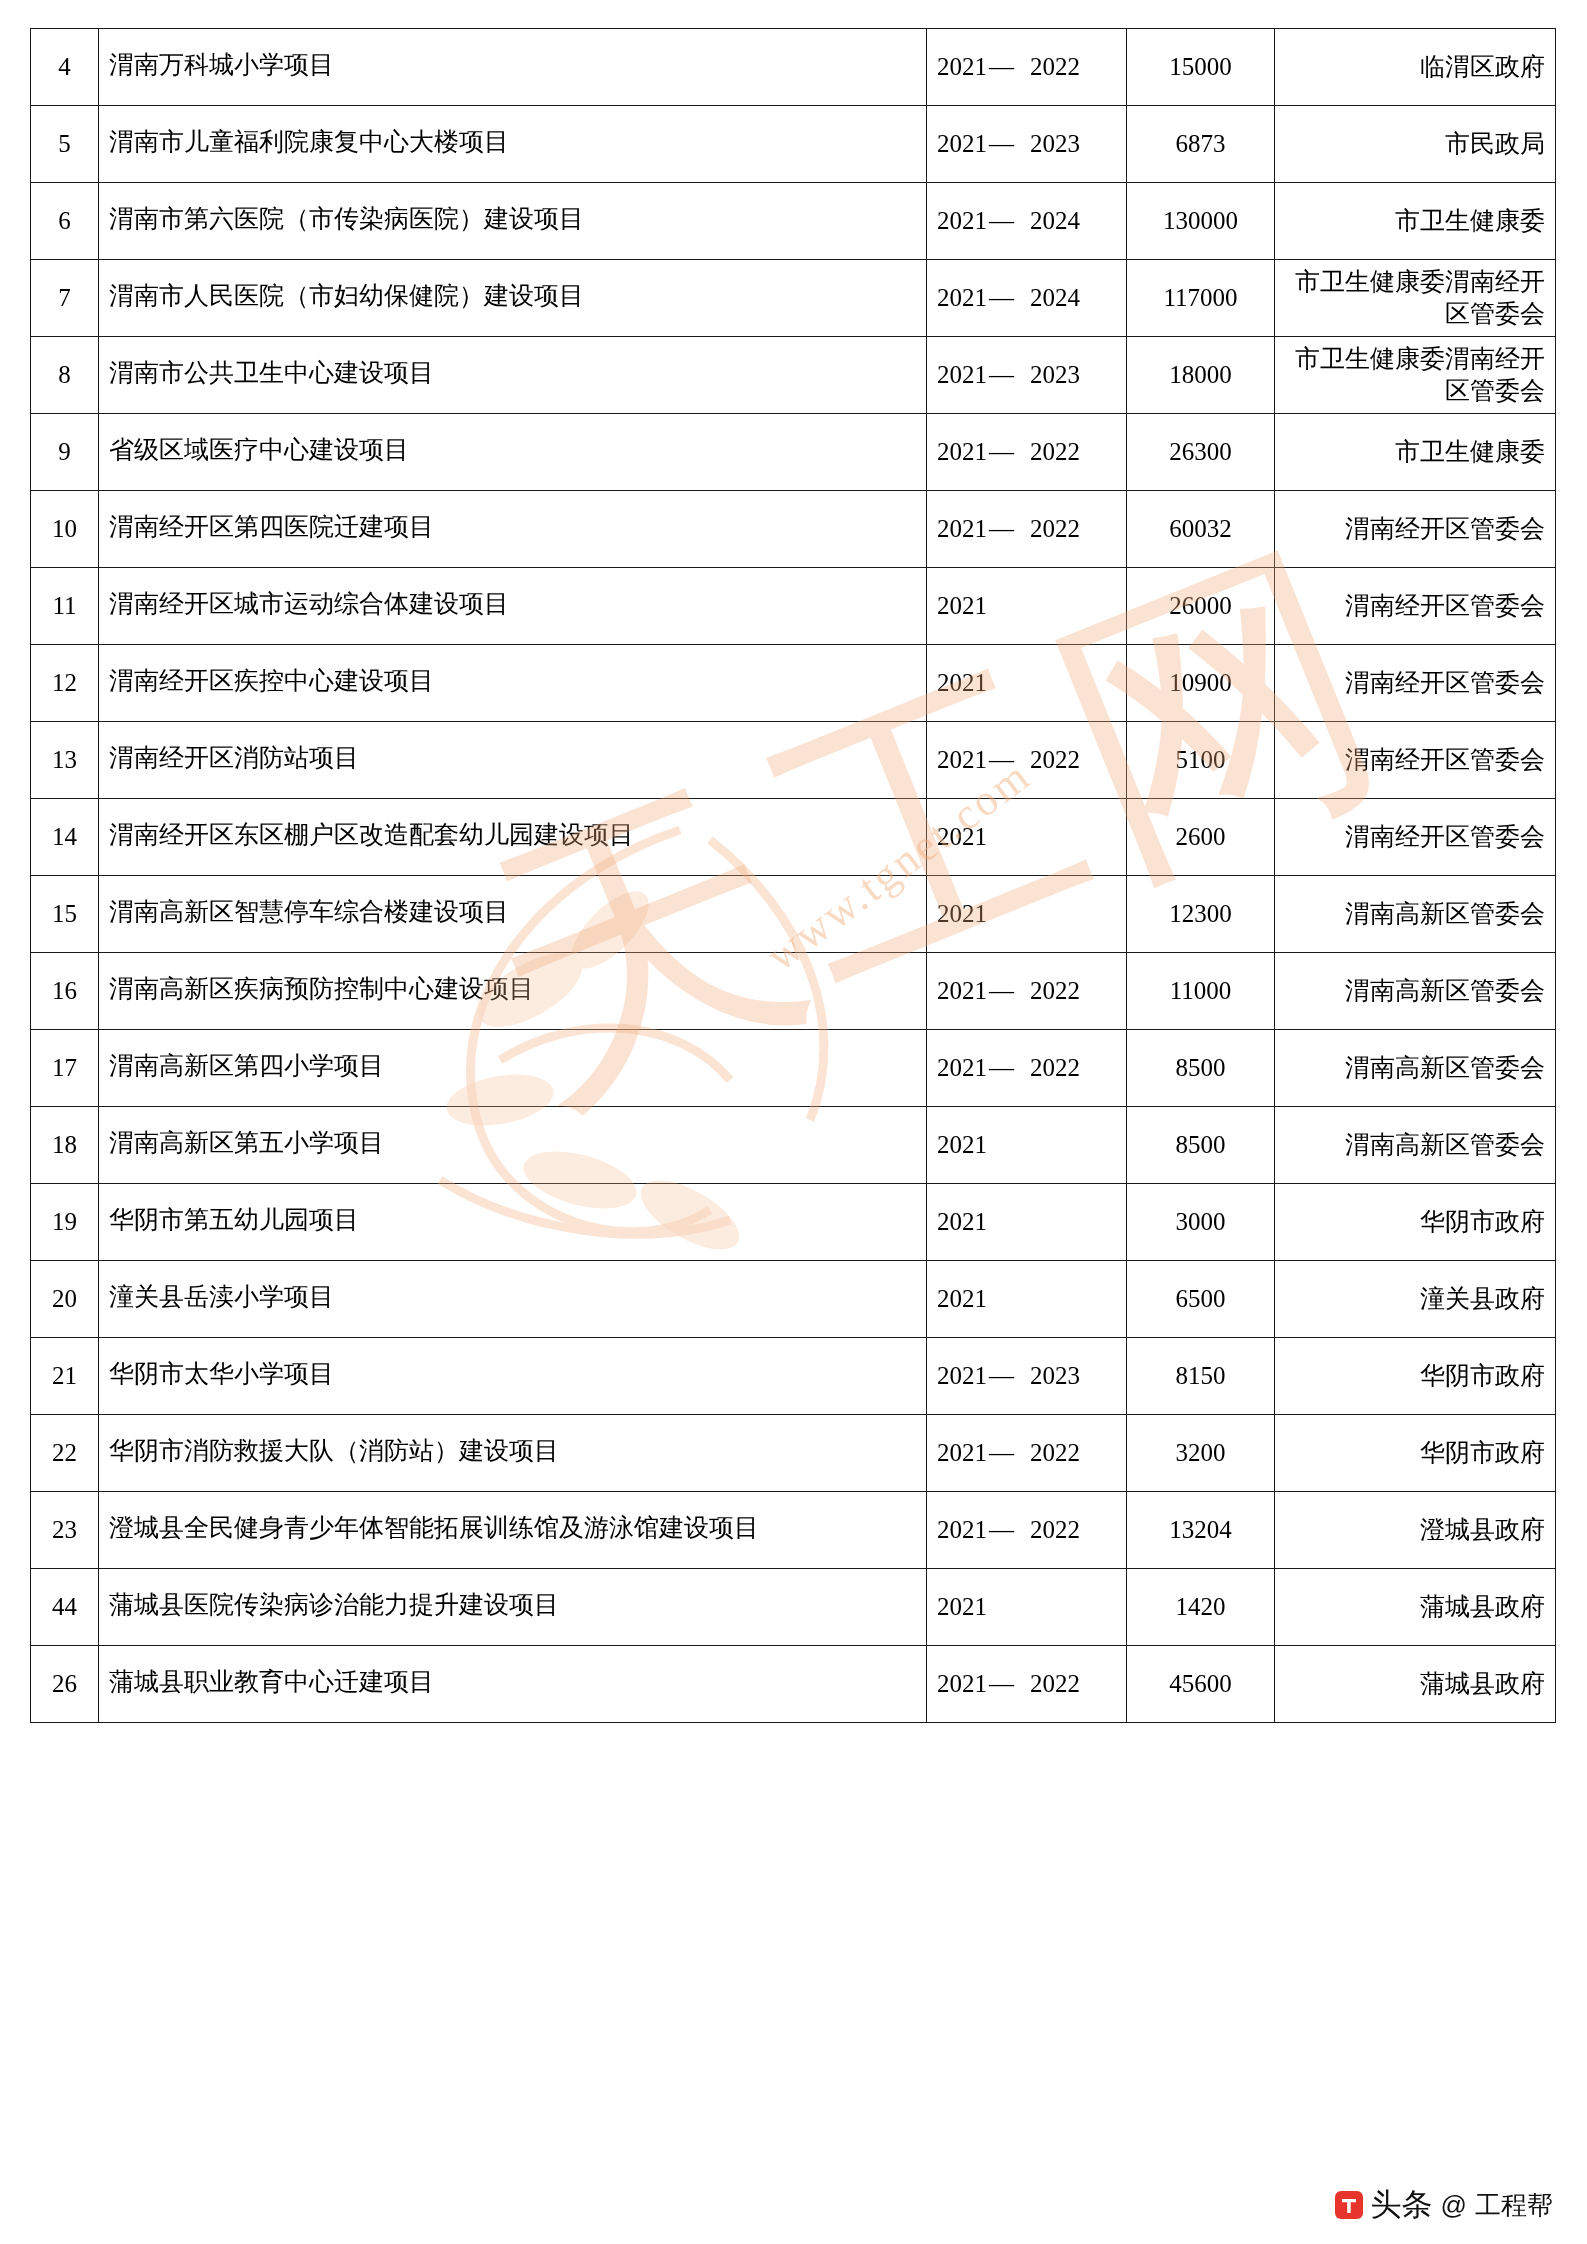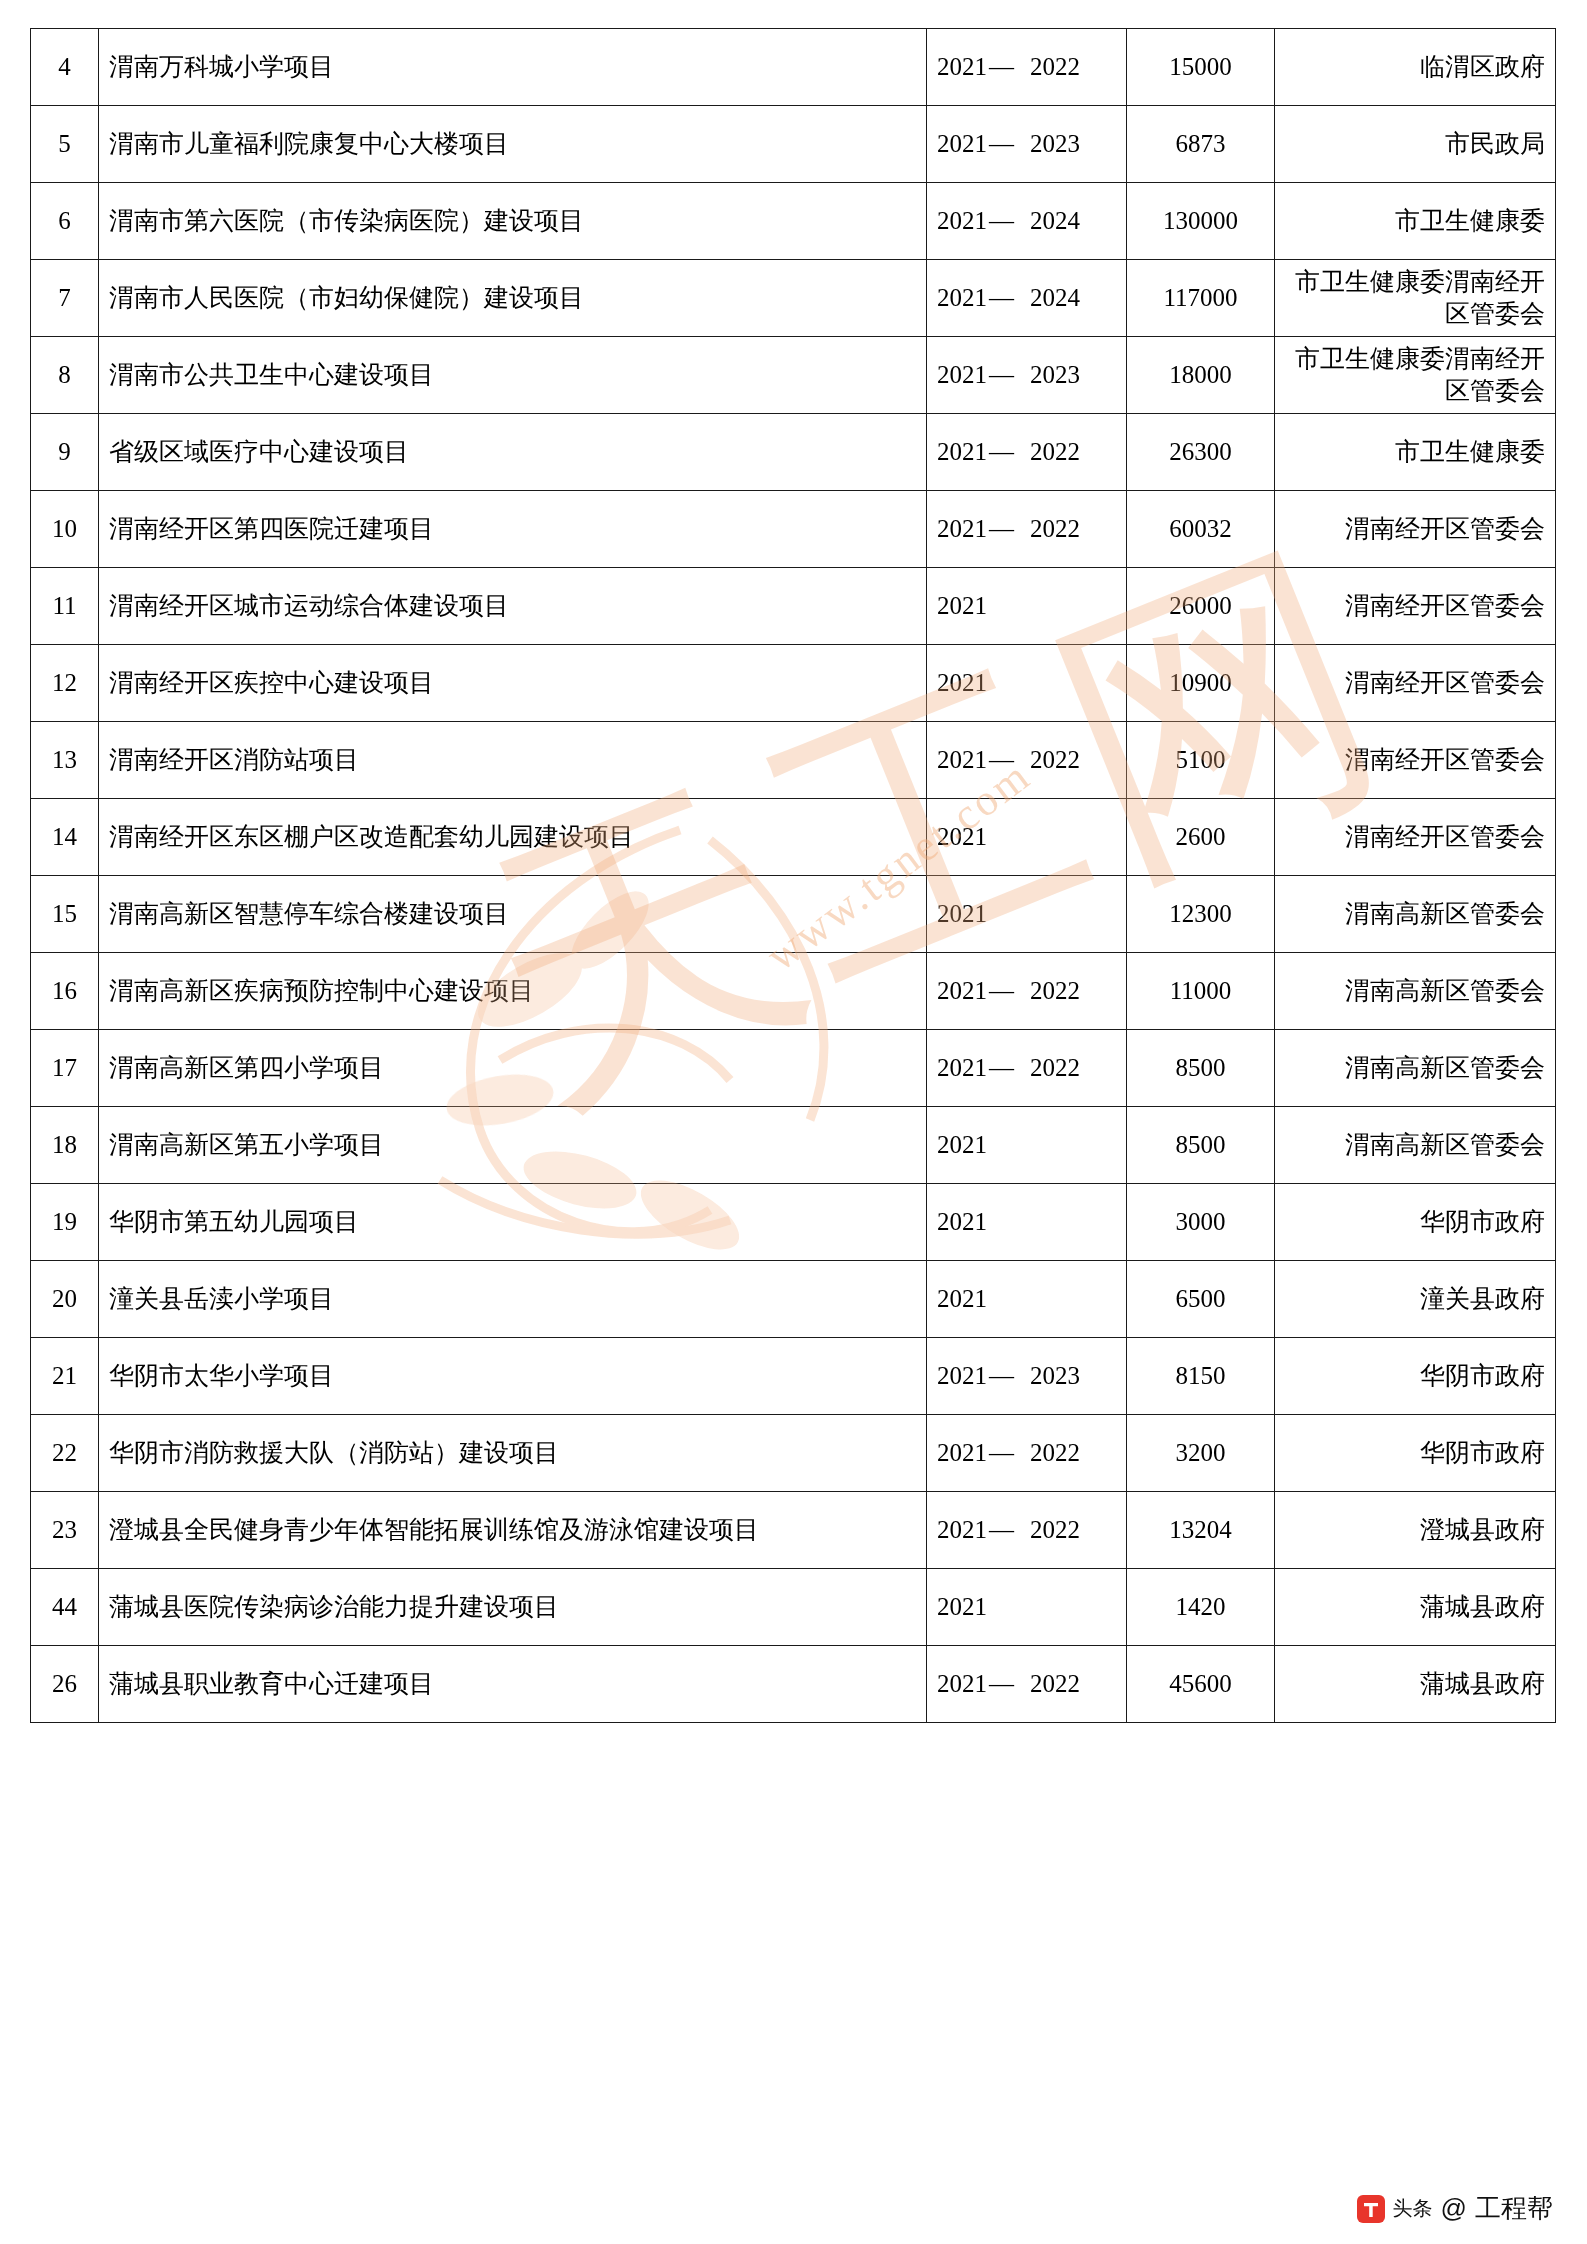--- a/index.html
+++ b/index.html
@@ -87,21 +87,21 @@
     vertical-align: middle;
     line-height: 1.28;
   }
   col.c-idx   { width: 68px; }
   col.c-name  { width: 828px; }
   col.c-year  { width: 200px; }
   col.c-amt   { width: 148px; }
   col.c-unit  { width: 281px; }
 
   td.idx  { text-align: center; }
-  td.name { text-align: left; padding-left: 14px; }
+  td.name { text-align: left; padding-left: 14px; font-family: Liberation Mono, monospace; }
   td.year { text-align: left; white-space: nowrap; }
   td.amt  { text-align: center; }
   td.unit { text-align: right; line-height: 1.35; }
 
   .year-a { display: inline-block; }
   .year-dash { display: inline-block; margin: 0 2px; }
   .year-b { display: inline-block; margin-left: 14px; }
 
   
   .footer {
@@ -110,21 +110,21 @@
     bottom: 18px;
     display: flex;
     align-items: center;
     gap: 8px;
     z-index: 6;
   }
   .footer .toutiao {
     display: inline-flex;
     align-items: center;
     gap: 7px;
-    font-size: 20px;
+    font-size: 31px;
     color: #111;
     font-family: "Liberation Sans", sans-serif;
   }
   .tt-logo {
     display: inline-block;
     width: 30px; height: 30px;
     position: relative;
   }
   .footer .handle {
     font-size: 26px;

